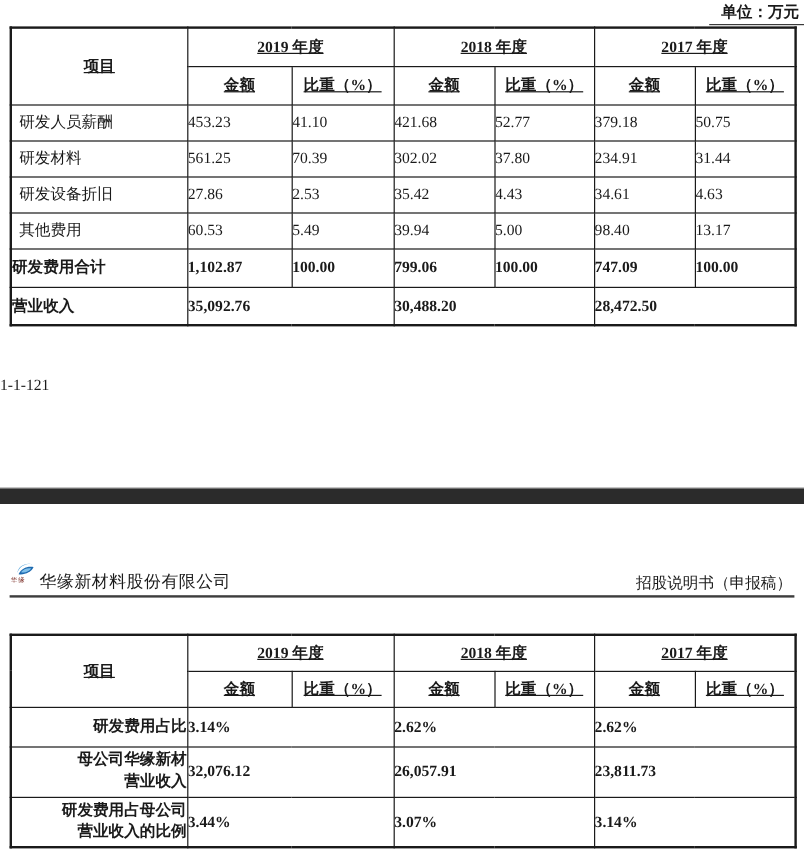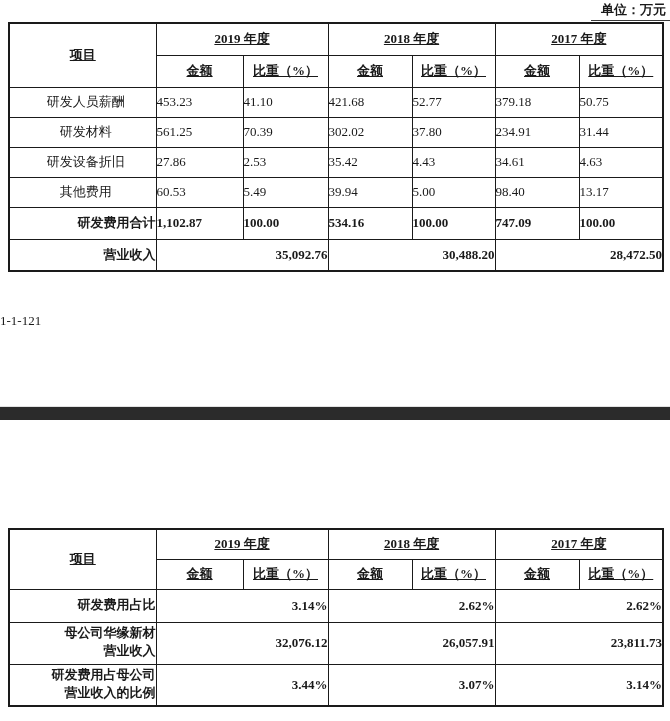--- a/index.html
+++ b/index.html
@@ -44,23 +44,23 @@
   }
   table.fin td {
     border: 1px solid #1a1a1a;
     vertical-align: middle;
     overflow: hidden;
   }
   #table1 { top: 22px; }
   #table2 { top: 528px; }
 
   td.hdr { text-align: center; font-weight: bold; text-decoration: underline; }
-  td.lbl { text-align: center; padding-left: 6px; }
+  td.lbl { text-align: left; padding-left: 6px; }
   td.num { text-align: left; padding-right: 12px; }
-  td.ctr { text-align: right; }
+  td.ctr { text-align: left; }
   tr.bold td { font-weight: bold; }
   td.lbl2 { text-align: right; font-weight: bold; white-space: pre-line; line-height: 1.35; font-family: Liberation Mono, monospace; }
 
   tr.rh32 { height: 32px; }
   tr.rh30 { height: 30px; }
   tr.rh33 { height: 33px; }
   tr.rh42 { height: 42px; }
 
   
   .page-number {
@@ -197,38 +197,51 @@
         <td class="num">5.49</td>
         <td class="num">39.94</td>
         <td class="num">5.00</td>
         <td class="num">98.40</td>
         <td class="num">13.17</td>
       </tr>
       <tr class="rh32 bold">
         <td class="ctr">研发费用合计</td>
         <td class="num">1,102.87</td>
         <td class="num">100.00</td>
-        <td class="num">534.16</td>
+        <td class="num">799.06</td>
         <td class="num">100.00</td>
         <td class="num">747.09</td>
         <td class="num">100.00</td>
       </tr>
       <tr class="rh32 bold">
         <td class="ctr">营业收入</td>
         <td class="ctr" colspan="2">35,092.76</td>
         <td class="ctr" colspan="2">30,488.20</td>
         <td class="ctr" colspan="2">28,472.50</td>
       </tr>
     </tbody>
   </table>
 
   <div class="page-number">1-1-121</div>
 
   <div class="page-break-bar"></div>
 
+  <div class="doc-header">
+    <div class="logo">
+      <svg width="16" height="13" viewBox="0 0 16 13">
+        <path d="M1.5 9.5 C2 3.5 8.5 0.5 14.5 2.2 C9.5 1.2 3.5 3.0 1.5 9.5 Z" fill="#5aa7dd"></path>
+        <path d="M2.5 10.5 C4.5 5.5 10 3.5 15 4.5 C13.5 8.5 7 11.5 2.5 10.5 Z" fill="#1f6bb0"></path>
+        <path d="M4.5 8.8 C6.5 6.2 10 5.2 13 5.8 C11.5 8.2 7.5 9.8 4.5 8.8 Z" fill="#7fc0ea"></path>
+      </svg>
+      <span class="logo-caption">华缘</span>
+    </div>
+    <div class="company-name">华缘新材料股份有限公司</div>
+    <div class="doc-type">招股说明书（申报稿）</div>
+    <div class="rule"></div>
+  </div>
 
   <table class="fin" id="table2">
     <colgroup>
       <col style="width:147px">
         <col style="width:87px">
         <col style="width:85px">
       <col style="width:84px">
         <col style="width:83px">
         <col style="width:84px">
         <col style="width:84px">

